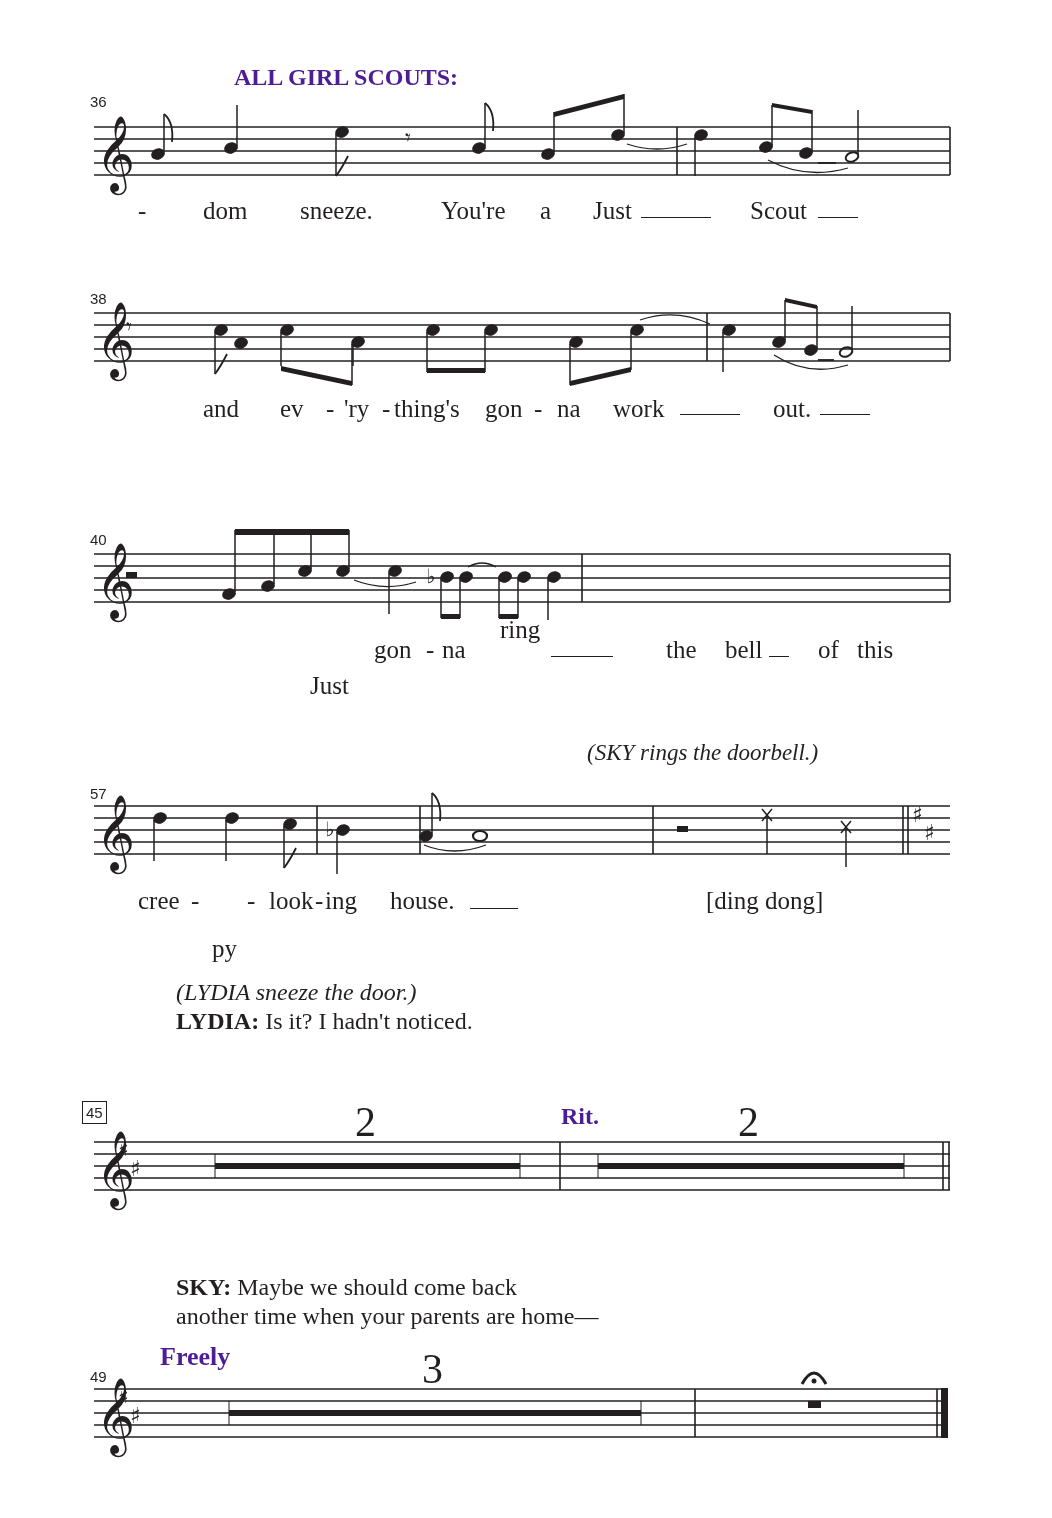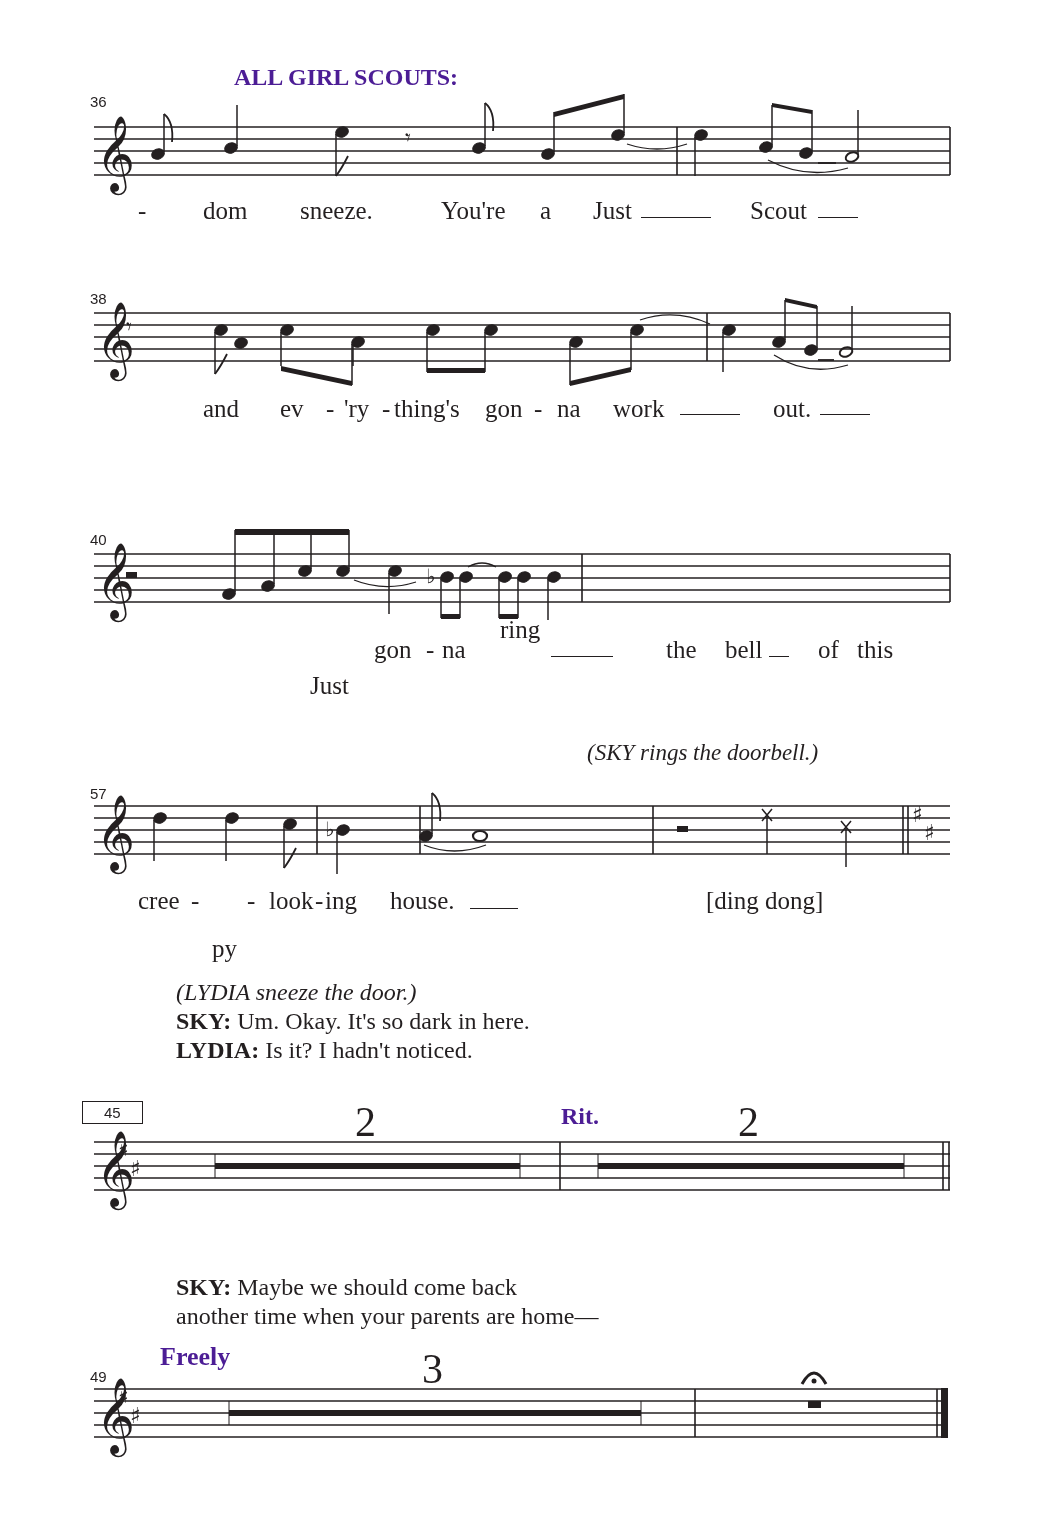--- a/index.html
+++ b/index.html
@@ -1,21 +1,21 @@
 <!DOCTYPE html>
 <html><head>
 <meta charset="utf-8">
 <style>
   html, body { margin:0; padding:0; background:#ffffff; }
   body { width:1052px; height:1518px; position:relative; overflow:hidden; font-family:"DejaVu Serif", serif; color:#231f20; }
   .abs { position:absolute; }
   .lyric { position:absolute; font-family:"Liberation Serif", serif; font-size:25px; color:#231f20; white-space:nowrap; }
   .bold-label { position:absolute; font-family:"Liberation Serif", serif; font-weight:bold; font-size:24px; color:#4c1d95; white-space:nowrap; }
   .measure-num { position:absolute; font-family:"Liberation Sans", sans-serif; font-size:15px; color:#231f20; }
-  .measure-num.boxed { border:1px solid #231f20; padding:2px 21px; }
+  .measure-num.boxed { border:1px solid #231f20; padding:2px 3px; }
   .dialogue { position:absolute; left:176px; font-family:"Liberation Serif", serif; font-size:24px; line-height:29px; color:#231f20; white-space:nowrap; }
   .dialogue b { font-weight:bold; }
   .italic { font-style:italic; }
   .mmrest-num { position:absolute; font-family:"Liberation Serif", serif; font-size:42px; color:#231f20; }
   svg { position:absolute; left:0; top:0; overflow:visible; }
 </style>
 </head>
 <body>
 
 <div>
@@ -247,21 +247,20 @@
   <span class="lyric" style="left:315px;top:887px;">-</span>
   <span class="lyric" style="left:325px;top:887px;">ing</span>
   <span class="lyric" style="left:390px;top:887px;">house.</span>
   <div class="abs" style="left:470px;top:908px;width:48px;border-top:1.5px solid #231f20;"></div>
   <span class="lyric" style="left:706px;top:887px;">[ding  dong]</span>
 </div>
 
 <div>
   <div class="dialogue" style="top:978px;">
     <div class="italic">(LYDIA sneeze the door.)</div>
-    <div><b>SKY:</b><span> Um. Okay. It's so dark in here.</span></div>
     <div><b>LYDIA:</b><span> Is it? I hadn't noticed.</span></div>
   </div>
   <span class="measure-num boxed" style="left:82px;top:1101px;">45</span>
   <span class="mmrest-num" style="left:355px;top:1098px;">2</span>
   <span class="bold-label" style="left:561px;top:1103px;">Rit.</span>
   <span class="mmrest-num" style="left:738px;top:1098px;">2</span>
   <svg width="1052" height="1518">
     <g stroke="#231f20" stroke-width="1.6">
       <line x1="94" y1="1142" x2="950" y2="1142"></line>
       <line x1="94" y1="1154" x2="950" y2="1154"></line>

